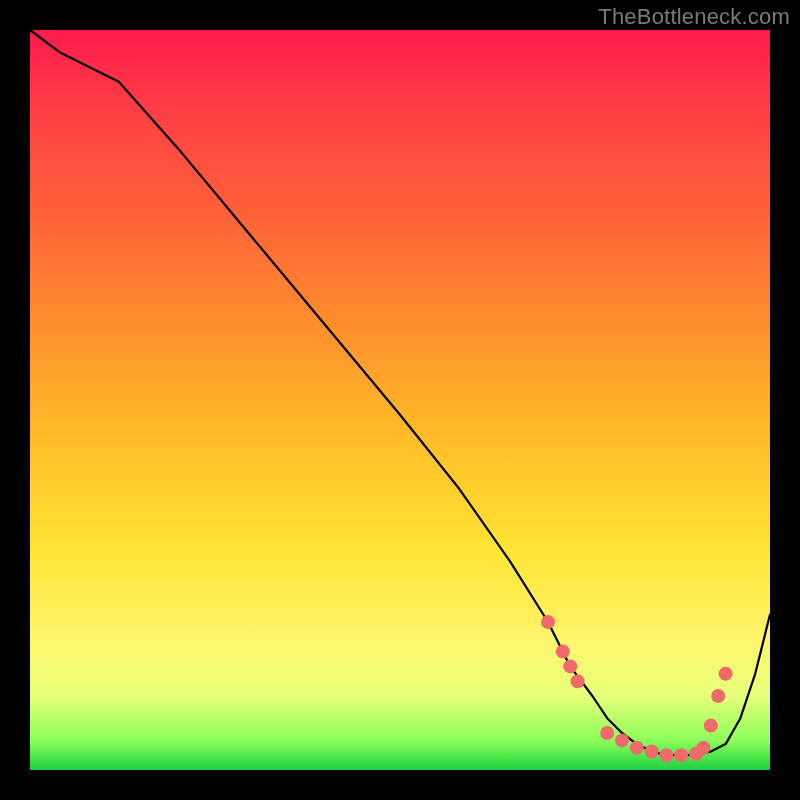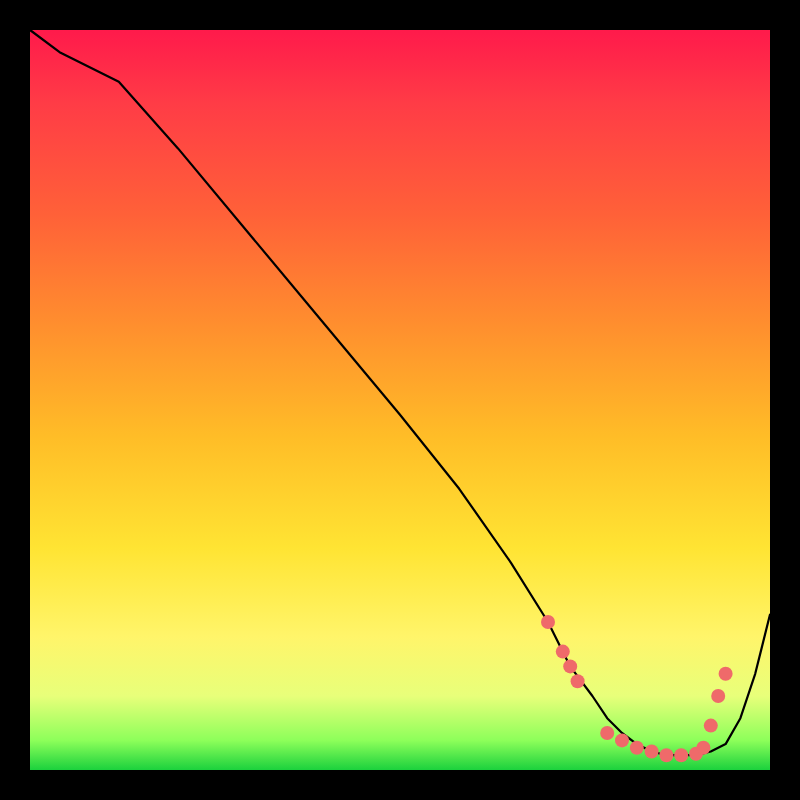--- a/index.html
+++ b/index.html
@@ -54,20 +54,21 @@
     top: 0;
     width: 740px;
     height: 740px;
     overflow: visible;
   }
 </style>
 </head>
 <body>
 
 <div class="frame">
+  <div class="watermark">TheBottleneck.com</div>
 
   <div class="plot-area">
     <svg class="curve" viewBox="0 0 740 740" preserveAspectRatio="none">
       <path id="curve-path" fill="none" stroke="#000000" stroke-width="2.2" stroke-linejoin="round" stroke-linecap="round" d="M0.0 0.0 L29.6 22.2 L59.2 37.0 L88.8 51.8 L148.0 118.4 L222.0 207.2 L296.0 296.0 L370.0 384.8 L429.2 458.8 L481.0 532.8 L518.0 592.0 L540.2 636.4 L562.4 666.0 L577.2 688.2 L592.0 703.0 L606.8 714.1 L621.6 721.5 L636.4 725.2 L651.2 725.2 L666.0 725.2 L680.8 721.5 L695.6 714.1 L710.4 688.2 L725.2 643.8 L740.0 584.6"></path>
       <g id="marker-group">
           <circle cx="518.0" cy="592.0" r="7" fill="#ef6a6a" stroke="#c03a3a" stroke-width="0"></circle>
           <circle cx="532.8" cy="621.6" r="7" fill="#ef6a6a" stroke="#c03a3a" stroke-width="0"></circle>
           <circle cx="540.2" cy="636.4" r="7" fill="#ef6a6a" stroke="#c03a3a" stroke-width="0"></circle>
           <circle cx="547.6" cy="651.2" r="7" fill="#ef6a6a" stroke="#c03a3a" stroke-width="0"></circle>
           <circle cx="577.2" cy="703.0" r="7" fill="#ef6a6a" stroke="#c03a3a" stroke-width="0"></circle>

